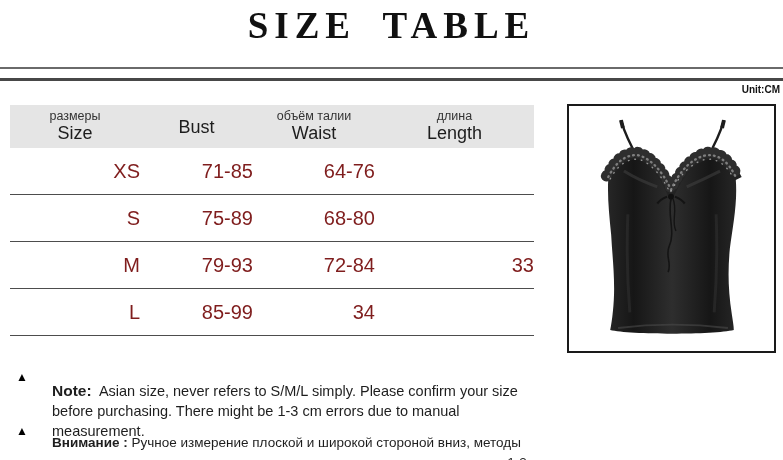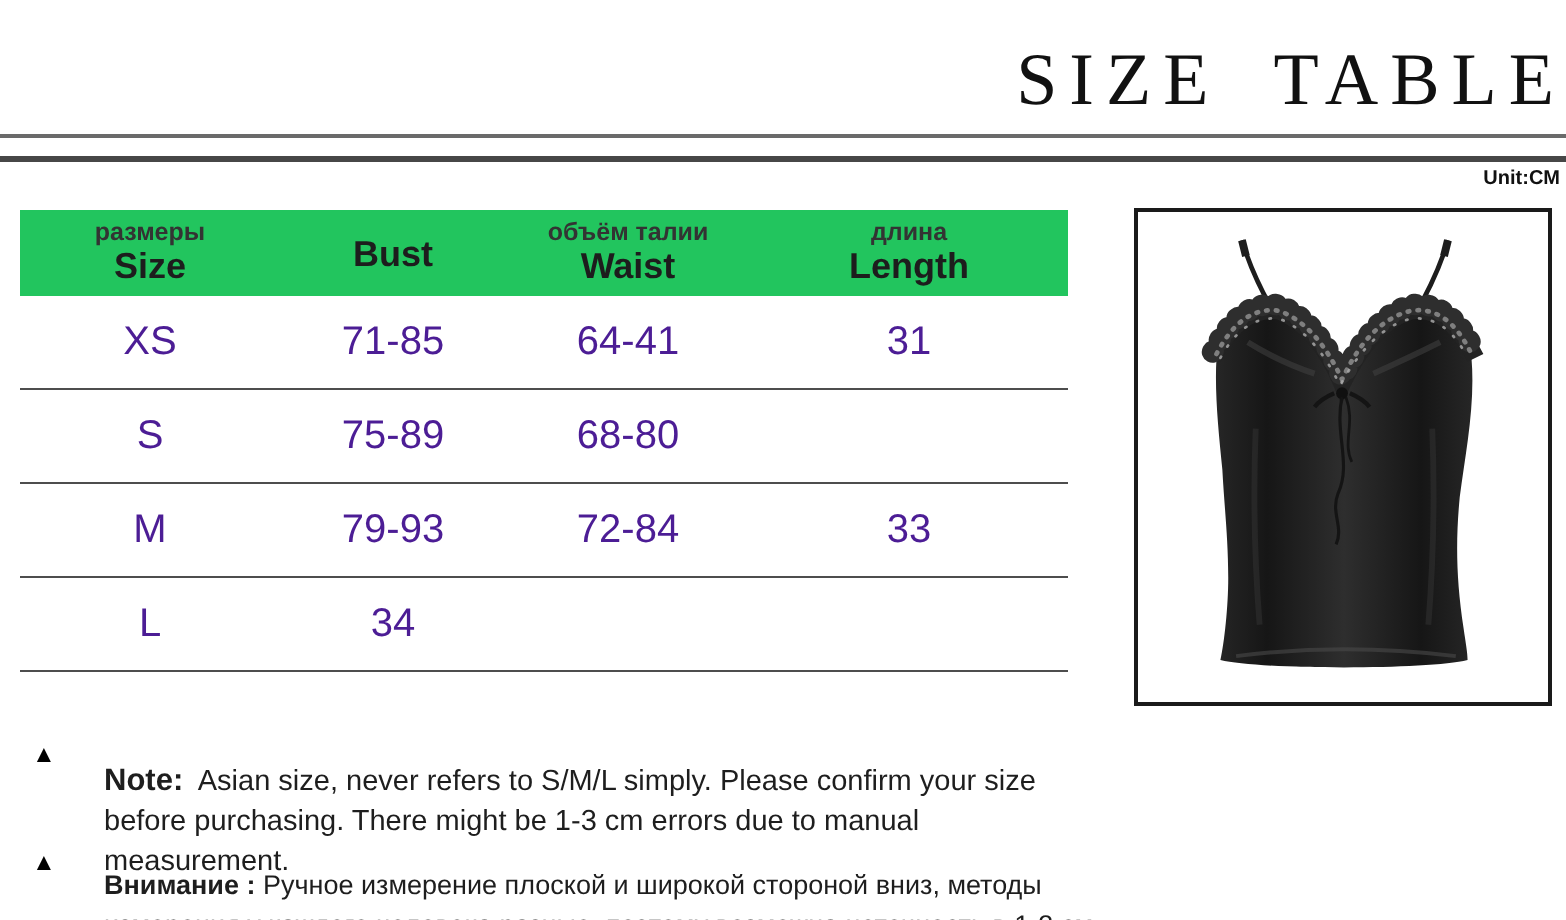--- a/index.html
+++ b/index.html
@@ -8,55 +8,54 @@
     position: relative;
     background: #ffffff;
     font-family: "Liberation Sans", sans-serif;
     color: #222;
     overflow: hidden;
   }
 
   
   .page-title {
     position: absolute; top: 4px; left: 0; width: 100%;
-    text-align: right;
+    text-align: center;
     font-family: "Liberation Serif", "DejaVu Serif", serif;
-    font-weight: normal;
+    font-weight: bold;
     font-size: 37px;
     letter-spacing: 6px;
     word-spacing: 12px;
     color: #111;
-    margin-top: 15px;
   }
 
   
   .rule-thin  { position: absolute; left: 0; right: 0; top: 67px; height: 2px; background: #6a6a6a; }
   .rule-thick { position: absolute; left: 0; right: 0; top: 78px; height: 3px; background: #474747; }
 
   
   .unit-label {
     position: absolute; top: 84px; right: 3px;
     font-size: 10px; font-weight: bold; color: #111;
   }
 
   
   .size-table { position: absolute; left: 10px; top: 105px; width: 524px; }
   .thead {
     display: grid; grid-template-columns: 130px 113px 122px 159px;
-    background: #22c55e; height: 43px; align-items: center; font-weight: bold;
+    background: #e5e5e5; height: 43px; align-items: center;
   }
   .th { text-align: center; line-height: 1.05; }
   .th-ru { font-size: 12.5px; color: #333; }
   .th-en { font-size: 18px; color: #1d1d1d; margin-top: 1px; }
   .tr {
     display: grid; grid-template-columns: 130px 113px 122px 159px;
     height: 46px; align-items: center;
     border-bottom: 1.5px solid #4d4d4d;
   }
-  .td { text-align: center; font-size: 20px; color: #4c1d95; }
+  .td { text-align: right; font-size: 20px; color: #7f1d1d; }
 
   
   .product-box {
     position: absolute; left: 567px; top: 104px;
     width: 209px; height: 249px;
     border: 2px solid #1a1a1a;
     background: #fff;
     box-sizing: border-box;
   }
   .product-box svg { display: block; width: 100%; height: 100%; }
@@ -98,36 +97,36 @@
     </div>
     <div class="th">
       <div class="th-ru">длина</div>
       <div class="th-en">Length</div>
     </div>
   </div>
 
   <div class="tr">
     <div class="td">XS</div>
     <div class="td">71-85</div>
-    <div class="td">64-41</div>
-    <div class="td">31</div>
+    <div class="td">64-76</div>
   </div>
   <div class="tr">
     <div class="td">S</div>
     <div class="td">75-89</div>
     <div class="td">68-80</div>
   </div>
   <div class="tr">
     <div class="td">M</div>
     <div class="td">79-93</div>
     <div class="td">72-84</div>
     <div class="td">33</div>
   </div>
   <div class="tr">
     <div class="td">L</div>
+    <div class="td">85-99</div>
     <div class="td">34</div>
   </div>
 </div>
 
 <div class="product-box">
   <svg viewBox="0 0 209 249" aria-hidden="true">
     <defs>
       <linearGradient id="fab" x1="0" y1="0" x2="1" y2="0">
         <stop offset="0" stop-color="#262626"></stop>
         <stop offset="0.2" stop-color="#161616"></stop>

